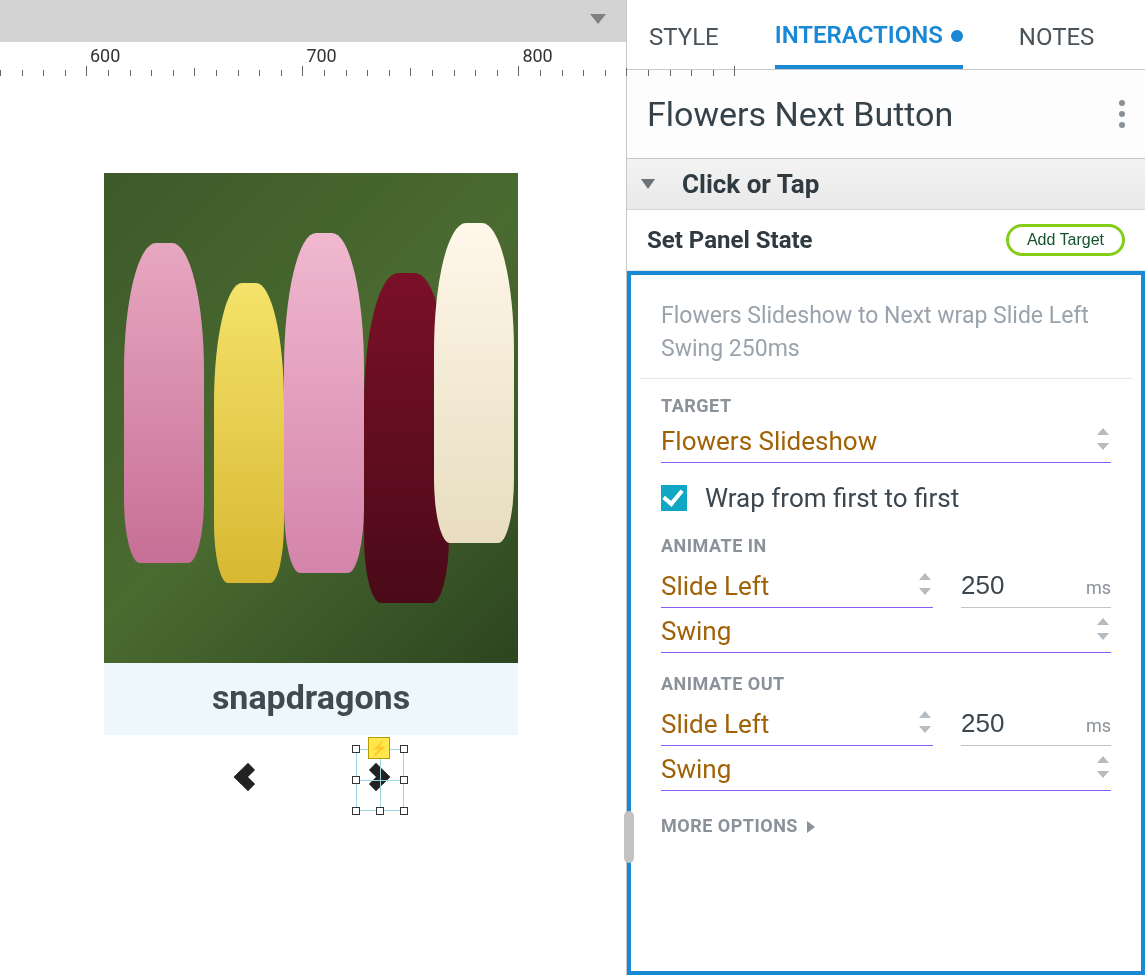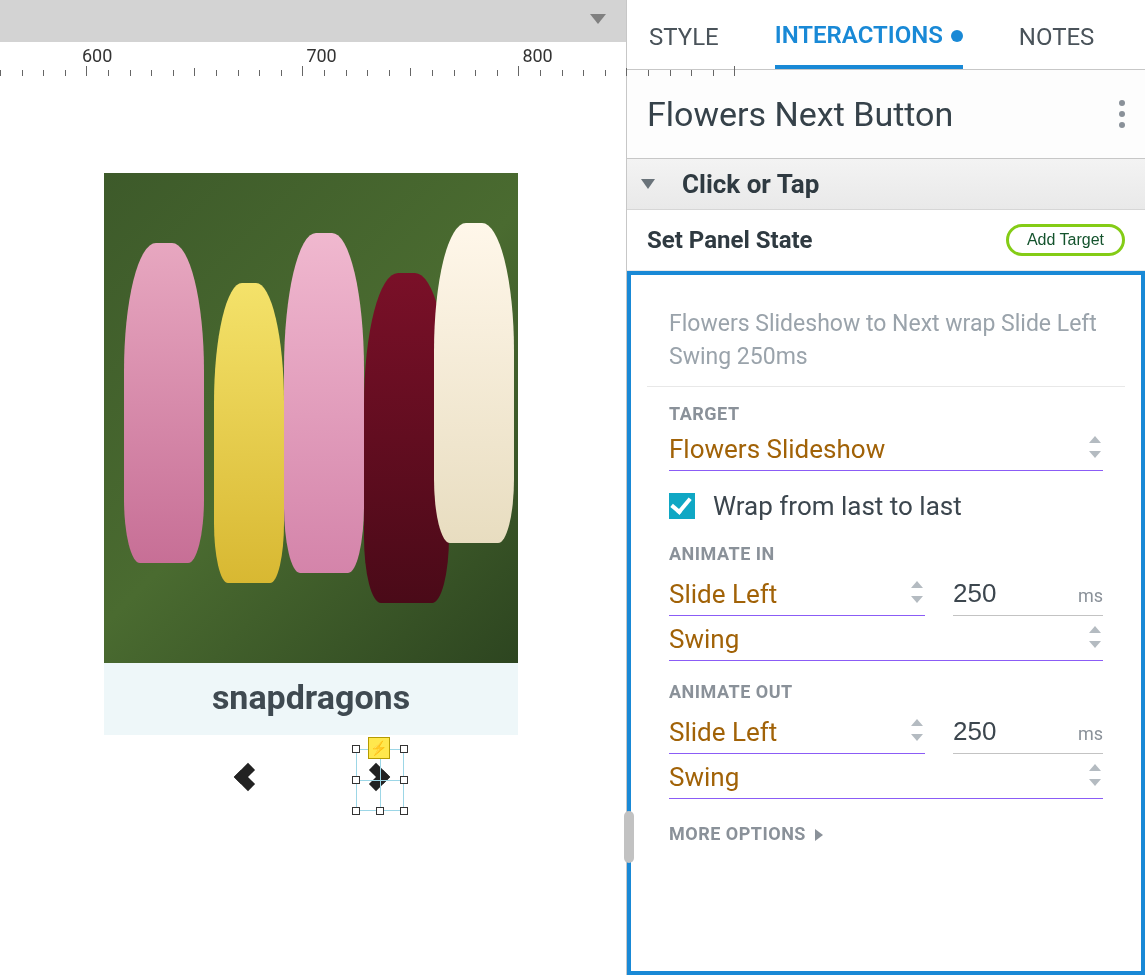--- a/index.html
+++ b/index.html
@@ -230,21 +230,21 @@
     background:#fff;
     border-radius:16px;
     padding: 4px 18px;
     font-size:16px;
     color:#14532d;
     cursor:pointer;
   }
   .config-box {
     border: 4px solid #1989d6;
     margin: 0;
-    padding: 16px;
+    padding: 8px;
     flex: 1;
     overflow:auto;
   }
   .summary-text {
     color:#9aa3ab;
     font-size:23px;
     padding: 16px 22px 12px;
     line-height:1.45;
     border-bottom:1px solid #e8e8e8;
   }
@@ -376,21 +376,21 @@
         <div class="tick minor" style="left: 540px;"></div>
         <div class="tick minor" style="left: 561.6px;"></div>
         <div class="tick minor" style="left: 583.2px;"></div>
         <div class="tick minor" style="left: 604.8px;"></div>
         <div class="tick minor" style="height: 8px; left: 626.4px;"></div>
         <div class="tick minor" style="left: 648px;"></div>
         <div class="tick minor" style="left: 669.6px;"></div>
         <div class="tick minor" style="left: 691.2px;"></div>
         <div class="tick minor" style="left: 712.8px;"></div>
         <div class="tick major" style="left: 734.4px;"></div>
-        <div class="tick-label" style="left: 82px;">600</div>
+        <div class="tick-label" style="left: 90px;">600</div>
         <div class="tick-label" style="left: 306.4px;">700</div>
         <div class="tick-label" style="left: 522.4px;">800</div>
       </div>
   </div>
   <div class="canvas">
     <div class="slideshow">
       <div class="slide-image">
         <div class="flower-blob" style="left:20px;top:70px;width:80px;height:320px;background:linear-gradient(#e7a7c0,#c76f96);"></div>
         <div class="flower-blob" style="left:110px;top:110px;width:70px;height:300px;background:linear-gradient(#f4e26a,#d8b832);"></div>
         <div class="flower-blob" style="left:180px;top:60px;width:80px;height:340px;background:linear-gradient(#f0b8cf,#d484aa);"></div>
@@ -465,21 +465,21 @@
       <div class="field-label">TARGET</div>
       <div class="select-field">
         <span>Flowers Slideshow</span>
         <span class="select-caret"></span>
       </div>
     </div>
 
 
     <div class="checkbox-row">
       <div class="checkbox"></div>
-      <span>Wrap from last to last</span>
+      <span>Wrap from first to first</span>
     </div>
 
     <div class="field-group">
       <div class="field-label">ANIMATE IN</div>
     </div>
     <div class="anim-row">
       <div class="select-field">
         <span>Slide Left</span>
         <span class="select-caret"></span>
       </div>

